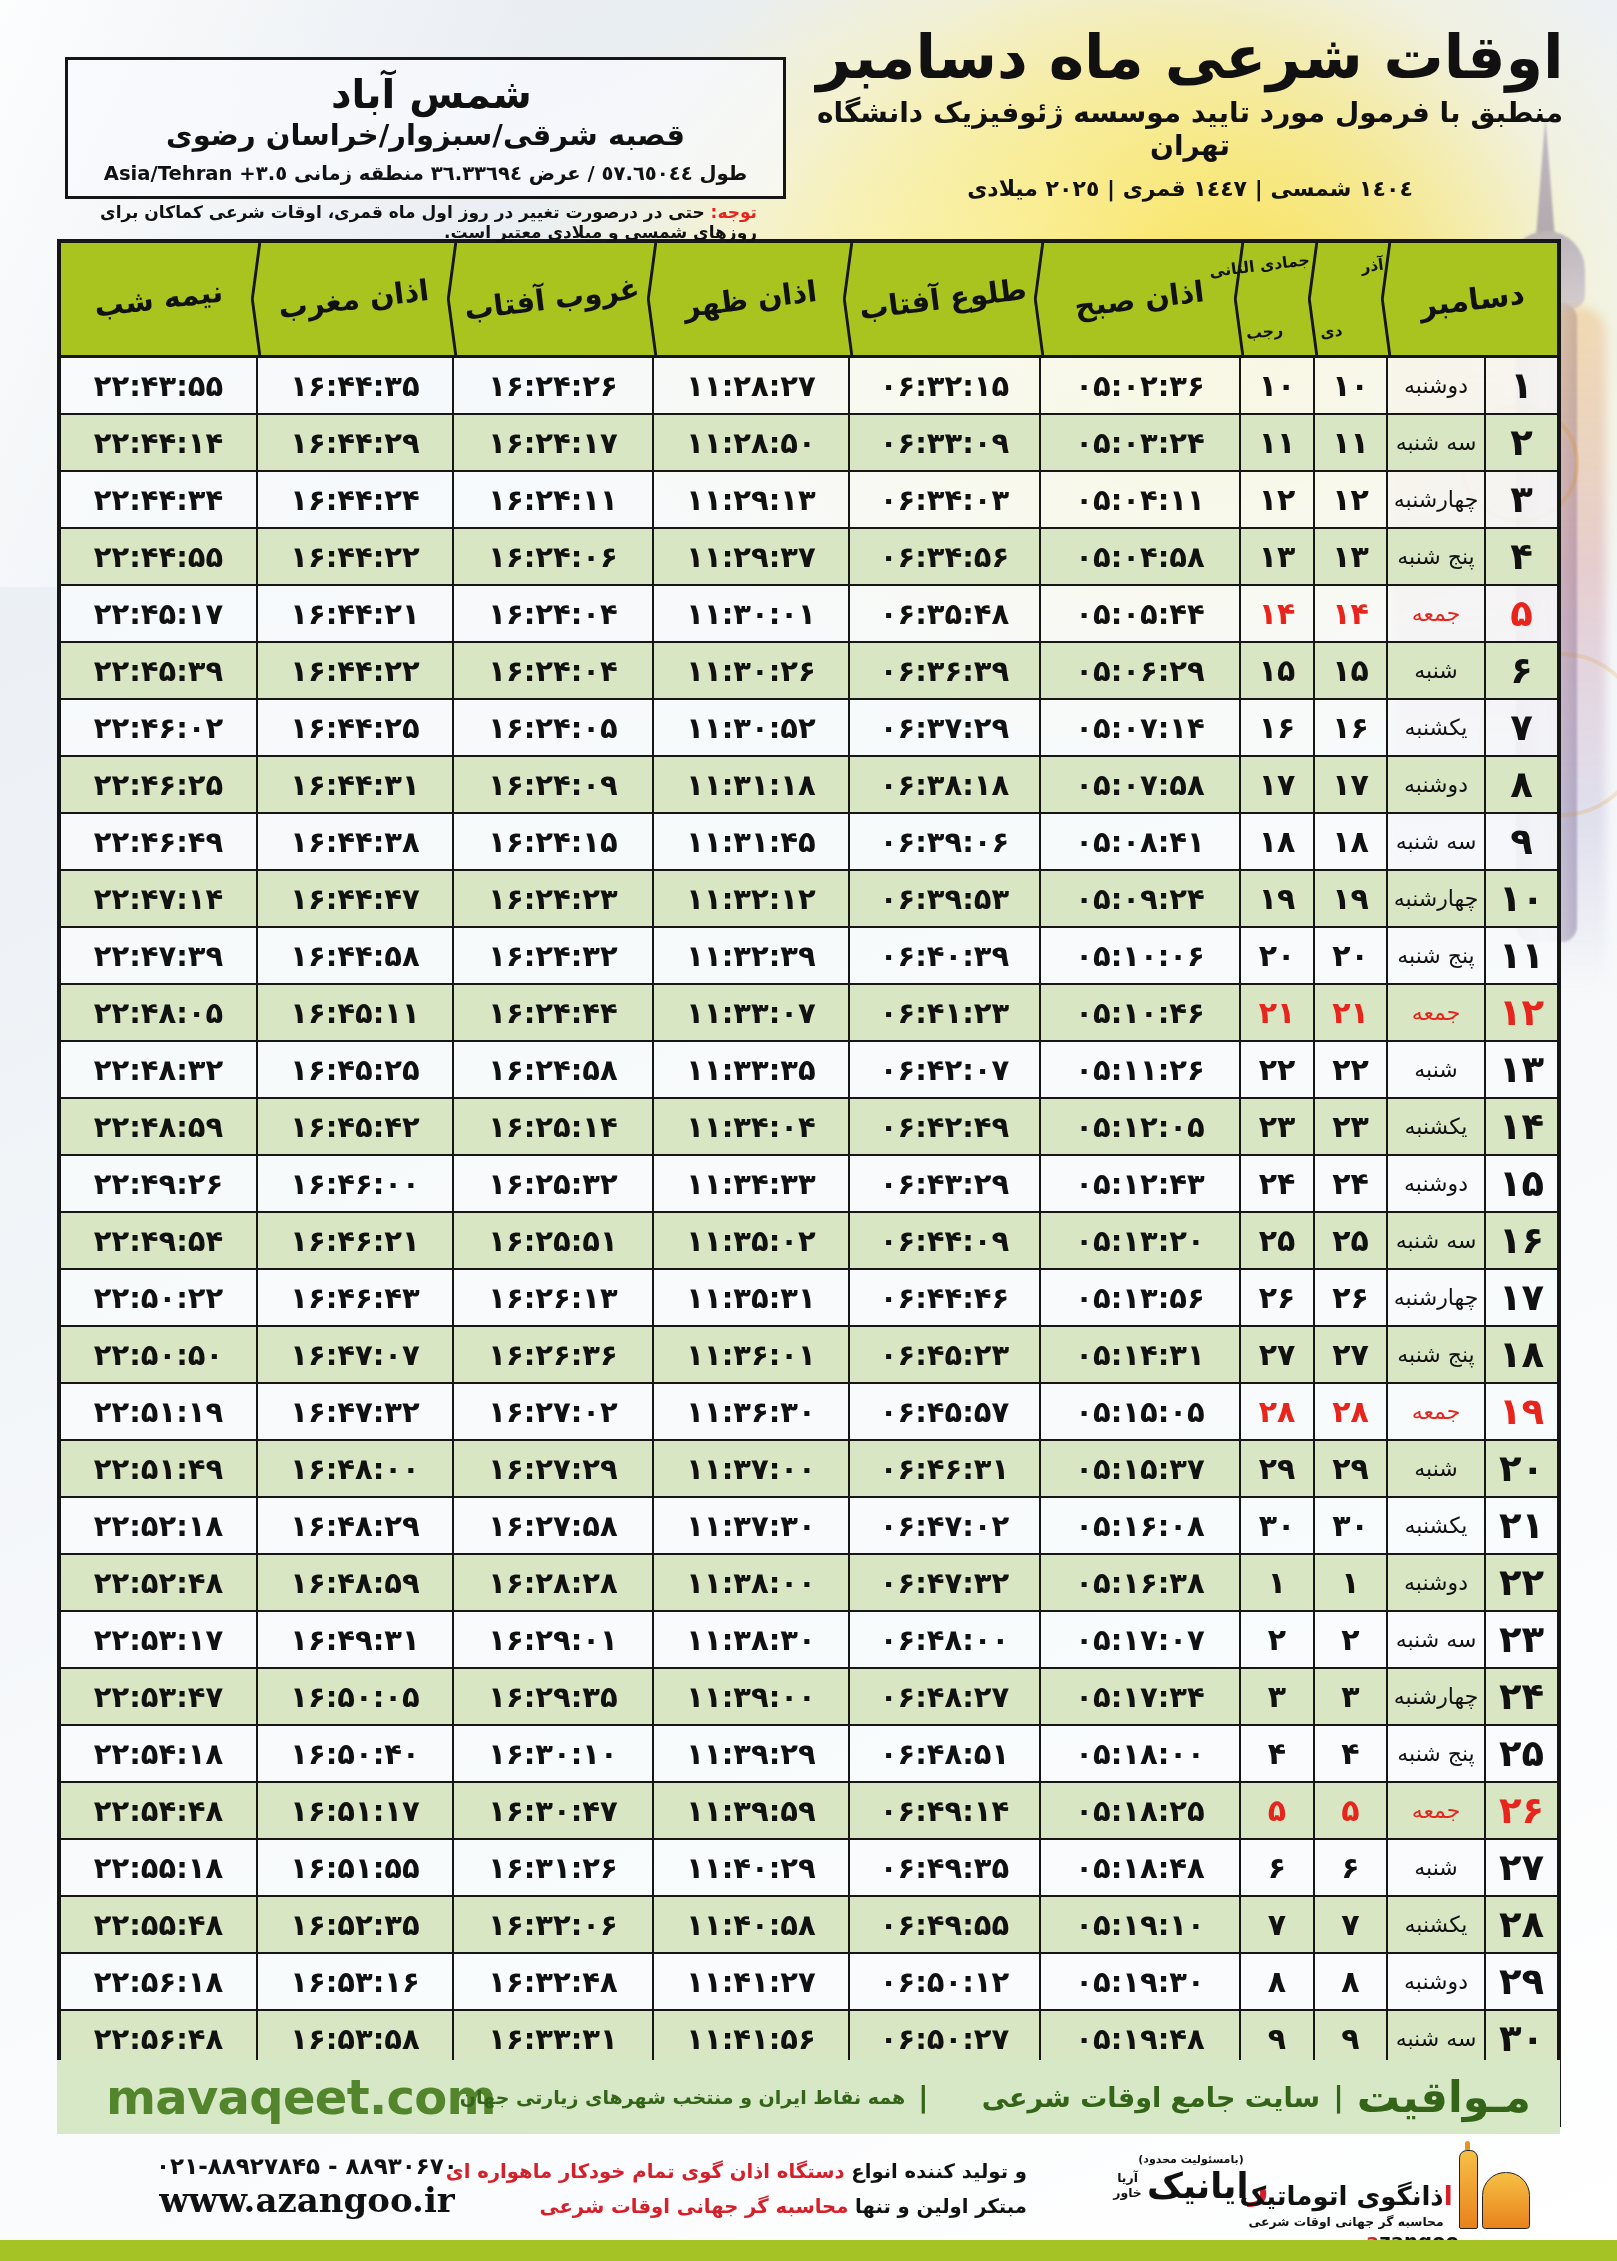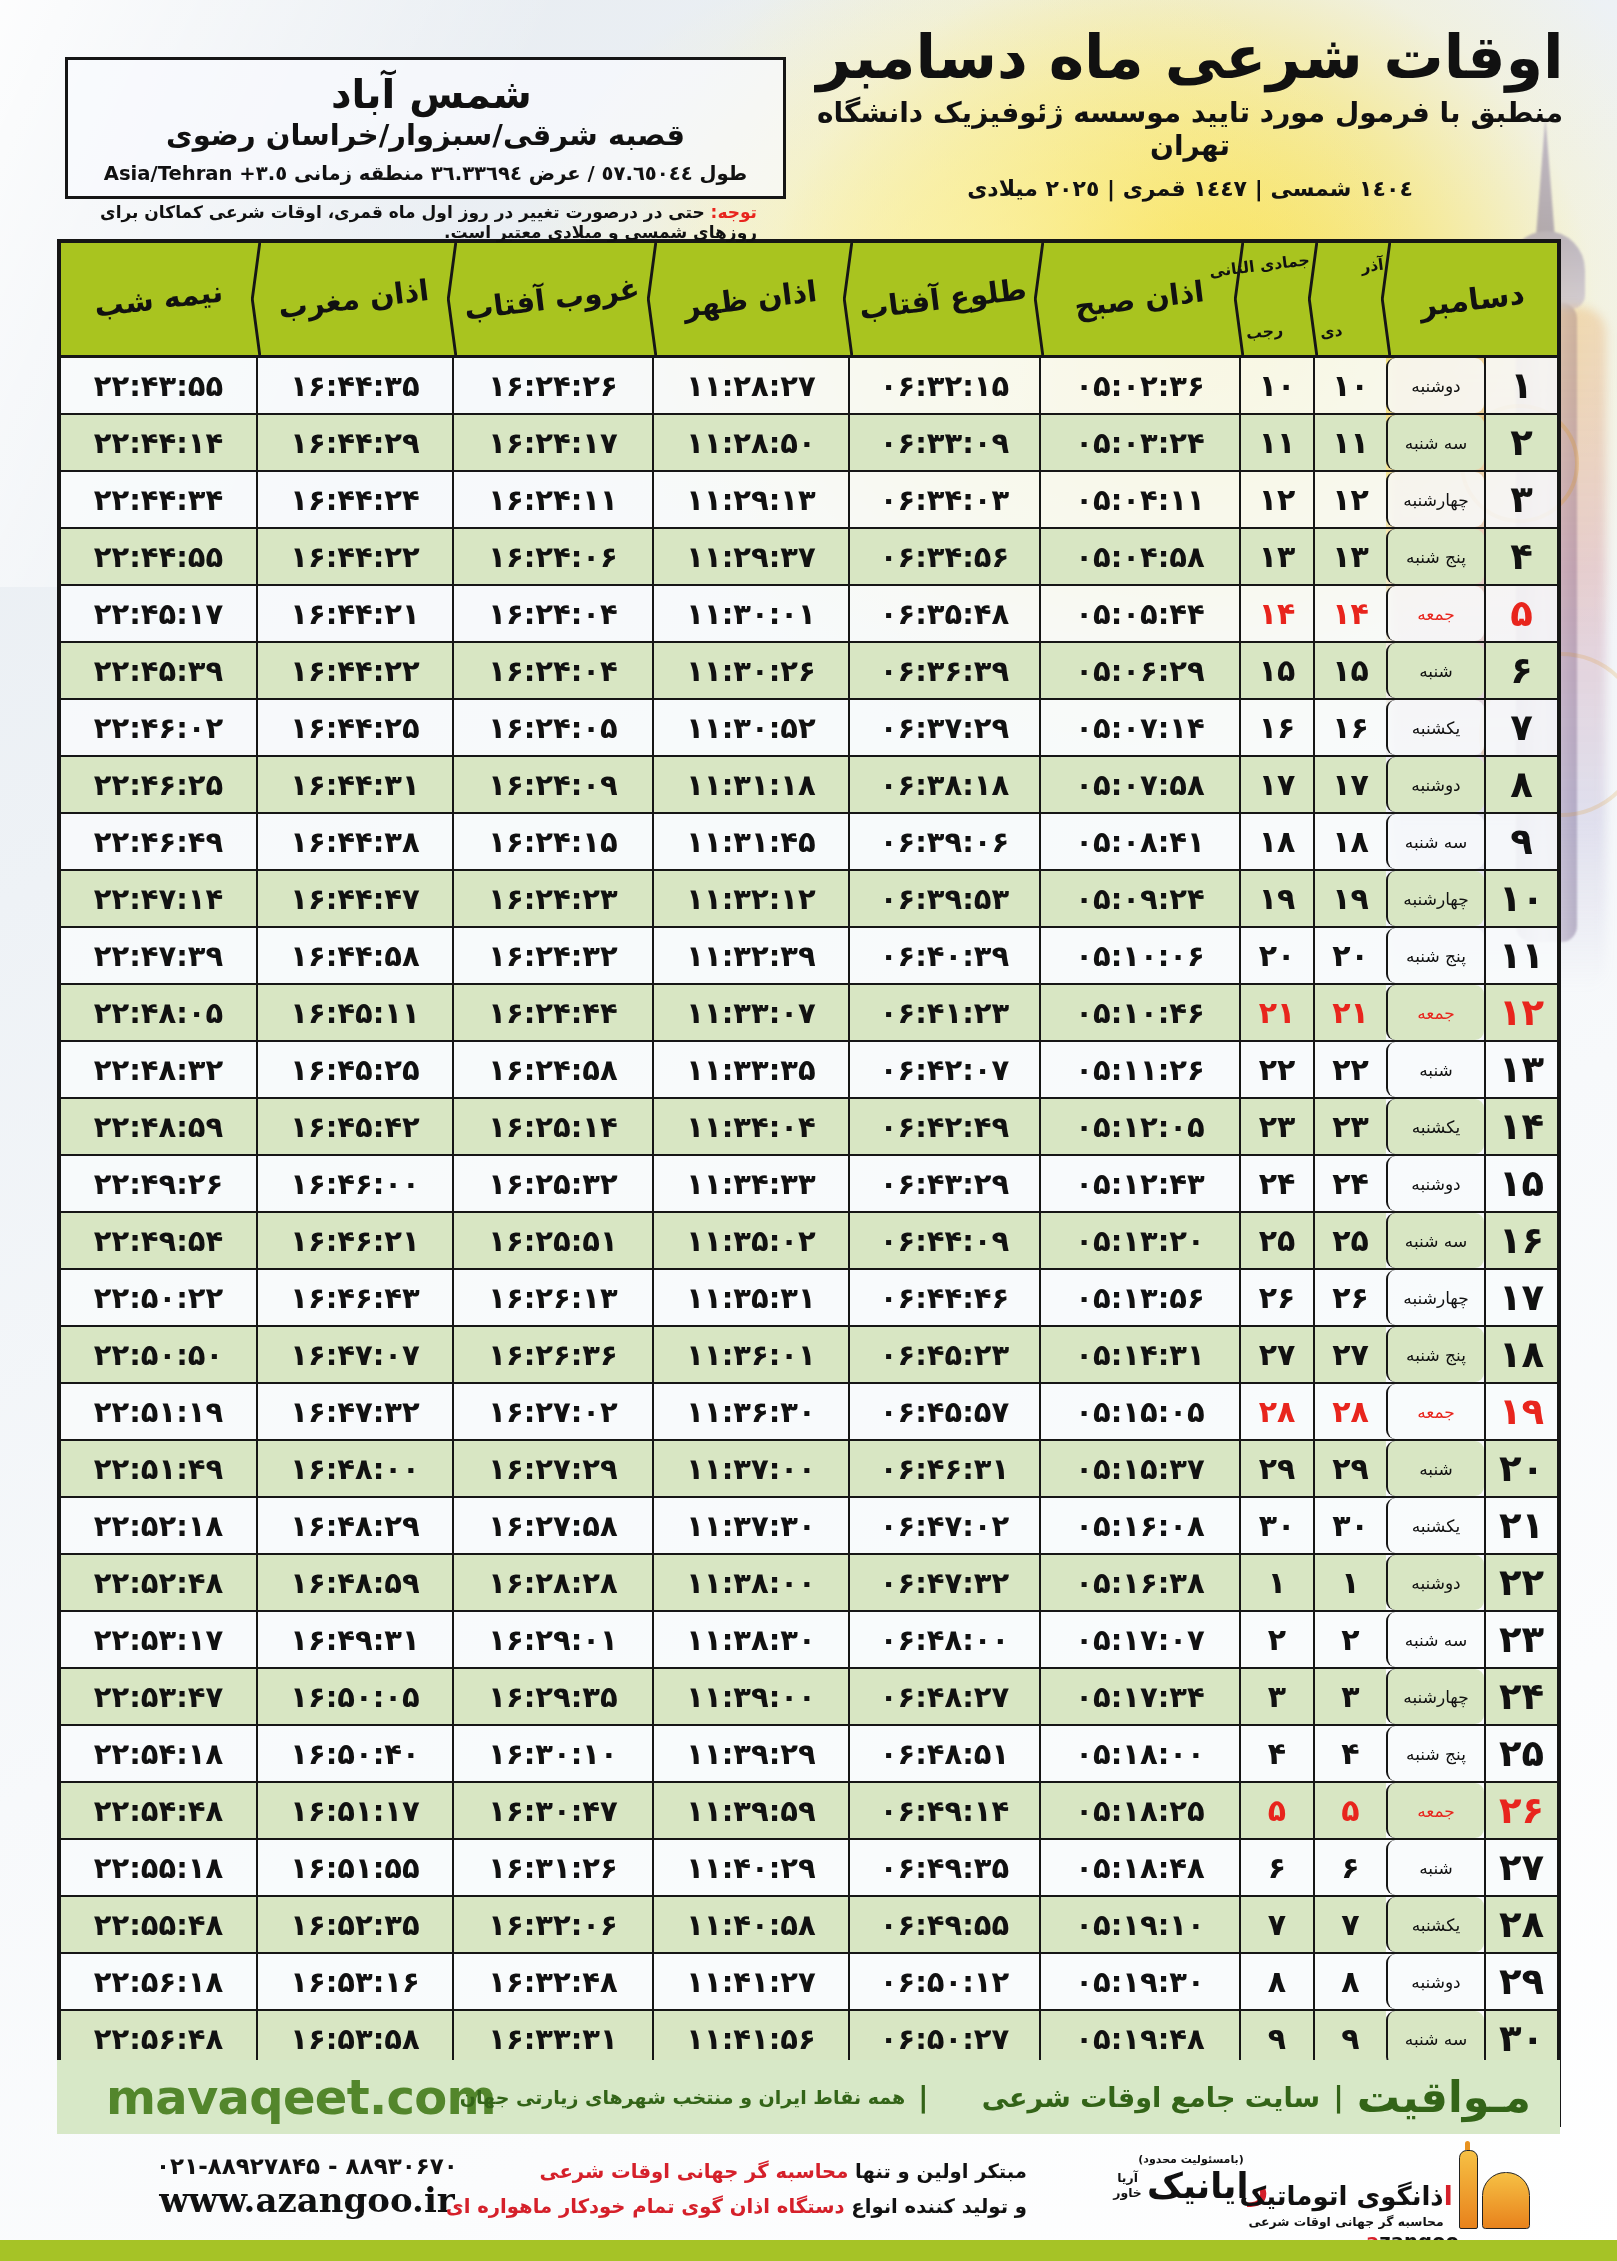--- a/index.html
+++ b/index.html
@@ -69,21 +69,21 @@
   .chev{position:absolute;left:-5.2px;top:0;width:10.4px;height:100%;background:var(--border);z-index:3;
     clip-path:polygon(100% 0,72% 0,0 50%,72% 100%,100% 100%,28% 50%);}
   .row{height:55px;border-bottom:2.6px solid var(--border);}
   .row:last-child{border-bottom:none;}
   .row .cell{display:flex;align-items:center;justify-content:center;border-left:2px solid var(--border);
     background:var(--row-white);overflow:hidden;}
   .row .c-midnight{border-left:none;}
   .row:nth-child(even) .cell{background:var(--row-green);}
   .c-time{font-size:29px;font-weight:bold;direction:ltr;letter-spacing:0.7px;}
   .c-solar,.c-lunar{font-size:30px;font-weight:bold;}
-  .c-week{font-size:17px;direction:rtl;border-radius:9px;}
+  .c-week{font-size:22px;direction:rtl;}
   .c-day{font-size:37px;font-weight:bold;}
   .row.friday .c-day,.row.friday .c-week,.row.friday .c-solar,.row.friday .c-lunar{color:var(--friday-red);}
   
   .banner{position:absolute;left:57px;top:2060px;width:1503px;height:74px;z-index:2;
     background:var(--banner-bg);}
   .banner-site{position:absolute;left:49px;top:50%;transform:translateY(-50%);
     font-size:48px;font-weight:bold;color:var(--site-green);letter-spacing:-0.7px;}
   .banner-fa{position:absolute;right:29px;top:50%;transform:translateY(-50%);
     direction:rtl;display:flex;align-items:center;gap:13px;color:var(--banner-green);white-space:nowrap;}
   .banner-brand{font-size:43px;font-weight:bold;}
@@ -575,22 +575,22 @@
     <span class="banner-subtext">همه نقاط ایران و منتخب شهرهای زیارتی جهان</span>
   </div>
 </div>
 
 <div class="contact">
   <div class="phones">۰۲۱-۸۸۹۲۷۸۴۵ - ۸۸۹۳۰۶۷۰</div>
   <div class="website">www.azangoo.ir</div>
 </div>
 
 <div class="slogan">
+  <div><span>و تولید کننده انواع </span><span class="red">دستگاه اذان گوی تمام خودکار ماهواره ای</span></div>
   <div><span>مبتکر اولین و تنها </span><span class="red">محاسبه گر جهانی اوقات شرعی</span></div>
-  <div><span>و تولید کننده انواع </span><span class="red">دستگاه اذان گوی تمام خودکار ماهواره ای</span></div>
 </div>
 
 <div class="rayanik">
   <div class="rayanik-small">(بامسئولیت محدود)</div>
   <div class="rayanik-row">
     <div class="rayanik-name"><span class="red">ر</span><span>ایانیک</span></div>
     <div class="rayanik-sub">
       <div>آریا</div>
       <div>خاور</div>
     </div>

